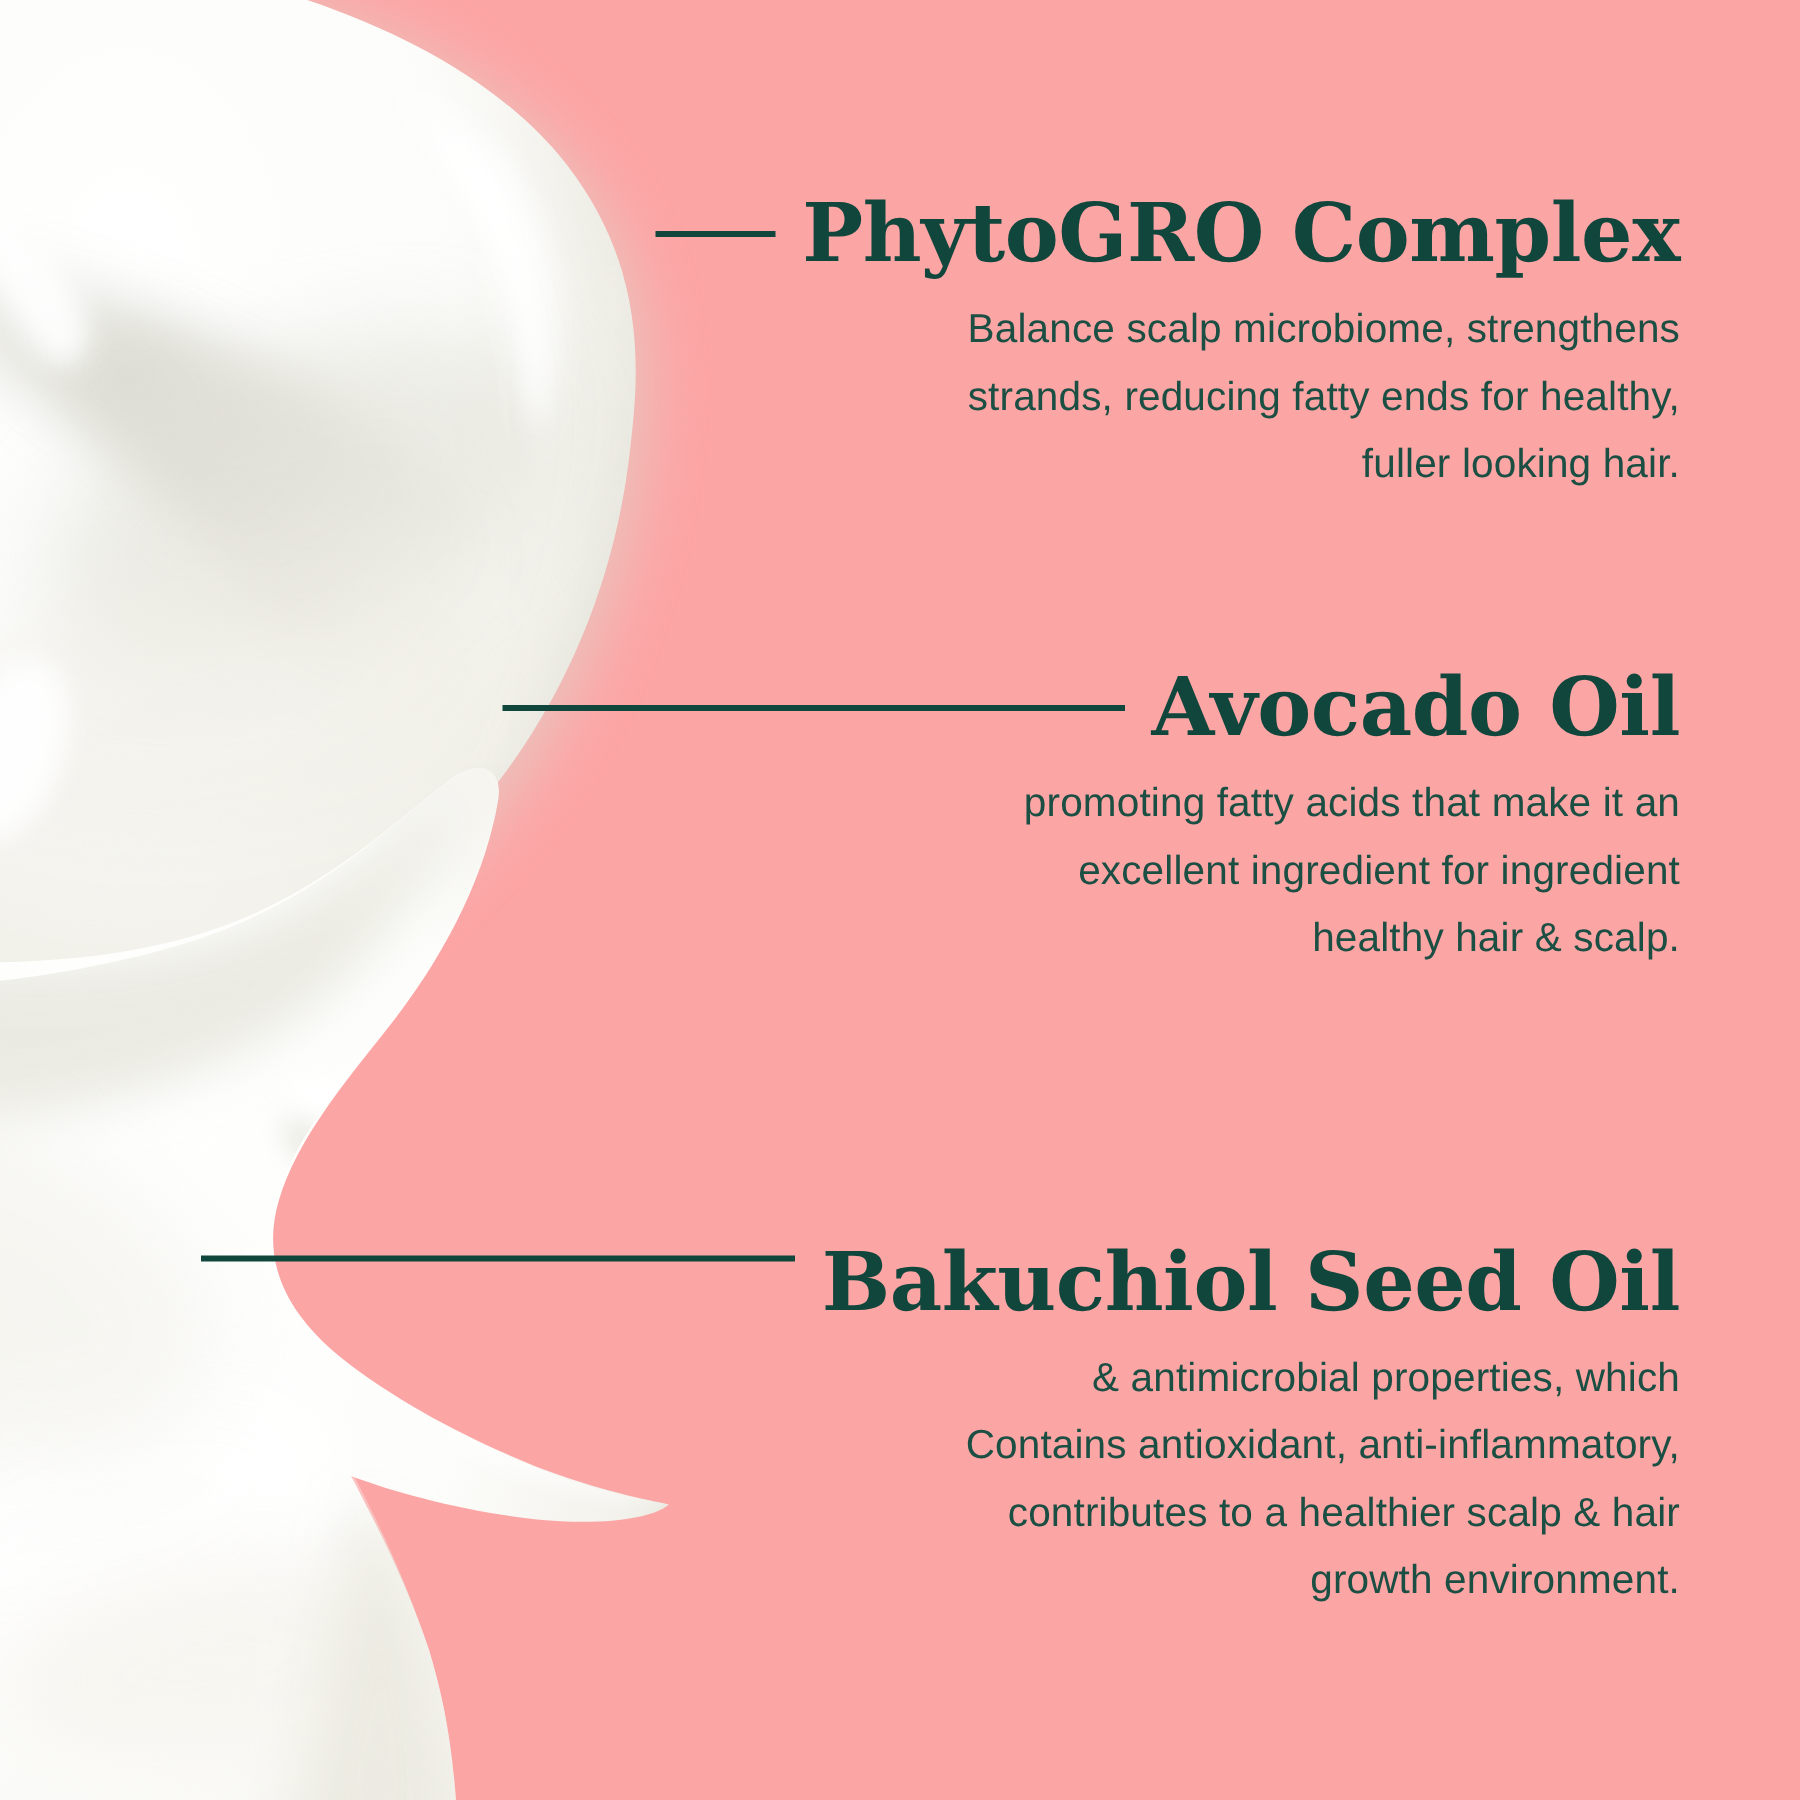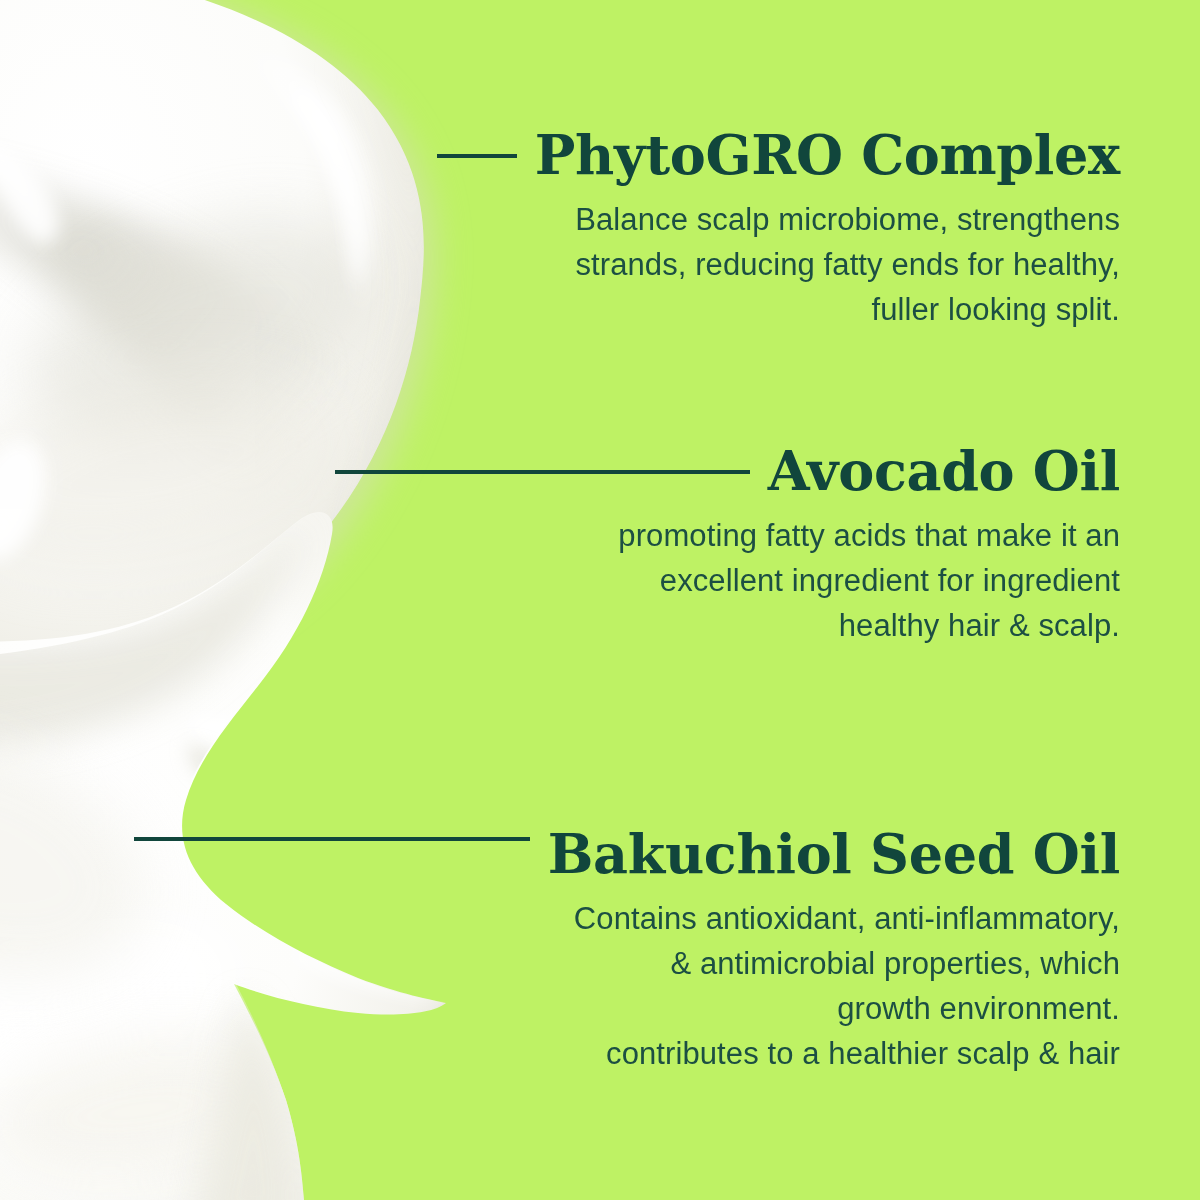--- a/index.html
+++ b/index.html
@@ -68,21 +68,21 @@
     font-size: 54px;
     line-height: 1.02;
     letter-spacing: -0.3px;
     color: #11463c;
     white-space: nowrap;
   }
 
   .body-text {
     margin-top: 14px;
     font-family: "Liberation Sans", sans-serif;
-    font-size: 31px;
+    font-size: 27px;
     line-height: 45px;
     color: #1c4f43;
     text-align: right;
     letter-spacing: 0.1px;
   }
 
   .body-text .tline { display: block; }
 
   
   #section-1 { top: 128px; }
@@ -90,21 +90,21 @@
 
   #section-2 { top: 444px; }
   #section-2 .leader-line { width: 415px; }
 
   #section-3 { top: 795px; }
   #section-3 .leader-line { width: 396px; }
 </style>
 </head>
 <body>
 
-<div id="canvas" style="background: #bef264;">
+<div id="canvas" style="background: #fca5a5;">
 
   <svg id="cream-art" viewBox="0 0 1200 1200" width="1200" height="1200" xmlns="http://www.w3.org/2000/svg" aria-hidden="true">
     <defs>
       <radialGradient id="gTop" cx="30%" cy="32%" r="78%">
         <stop offset="0%" stop-color="#ffffff"></stop>
         <stop offset="58%" stop-color="#fcfcfa"></stop>
         <stop offset="86%" stop-color="#f1f0e9"></stop>
         <stop offset="100%" stop-color="#e3e2d9"></stop>
       </radialGradient>
       <radialGradient id="gBot" cx="26%" cy="42%" r="82%">
@@ -244,21 +244,21 @@
   <div id="content">
 
     <div class="section" id="section-1">
       <div class="heading-row">
         <div class="leader-line" style="width: 80px; background: rgb(17, 70, 60);"></div>
         <div class="heading" style="color: rgb(17, 70, 60);">PhytoGRO Complex</div>
       </div>
       <div class="body-text" style="color: rgb(28, 79, 67);">
         <span class="tline">Balance scalp microbiome, strengthens</span>
         <span class="tline">strands, reducing fatty ends for healthy,</span>
-        <span class="tline">fuller looking split.</span>
+        <span class="tline">fuller looking hair.</span>
       </div>
     </div>
 
     <div class="section" id="section-2">
       <div class="heading-row">
         <div class="leader-line" style="width: 415px; background: rgb(17, 70, 60);"></div>
         <div class="heading" style="color: rgb(17, 70, 60);">Avocado Oil</div>
       </div>
       <div class="body-text" style="color: rgb(28, 79, 67);">
         <span class="tline">promoting fatty acids that make it an</span>
@@ -266,21 +266,21 @@
         <span class="tline">healthy hair &amp; scalp.</span>
       </div>
     </div>
 
     <div class="section" id="section-3">
       <div class="heading-row">
         <div class="leader-line" style="width: 396px; background: rgb(17, 70, 60);"></div>
         <div class="heading" style="color: rgb(17, 70, 60); margin-top: 32px;">Bakuchiol Seed Oil</div>
       </div>
       <div class="body-text" style="color: rgb(28, 79, 67);">
+        <span class="tline">&amp; antimicrobial properties, which</span>
         <span class="tline">Contains antioxidant, anti-inflammatory,</span>
-        <span class="tline">&amp; antimicrobial properties, which</span>
+        <span class="tline">contributes to a healthier scalp &amp; hair</span>
         <span class="tline">growth environment.</span>
-        <span class="tline">contributes to a healthier scalp &amp; hair</span>
       </div>
     </div>
 
   </div>
 </div>
 
 </body></html>

